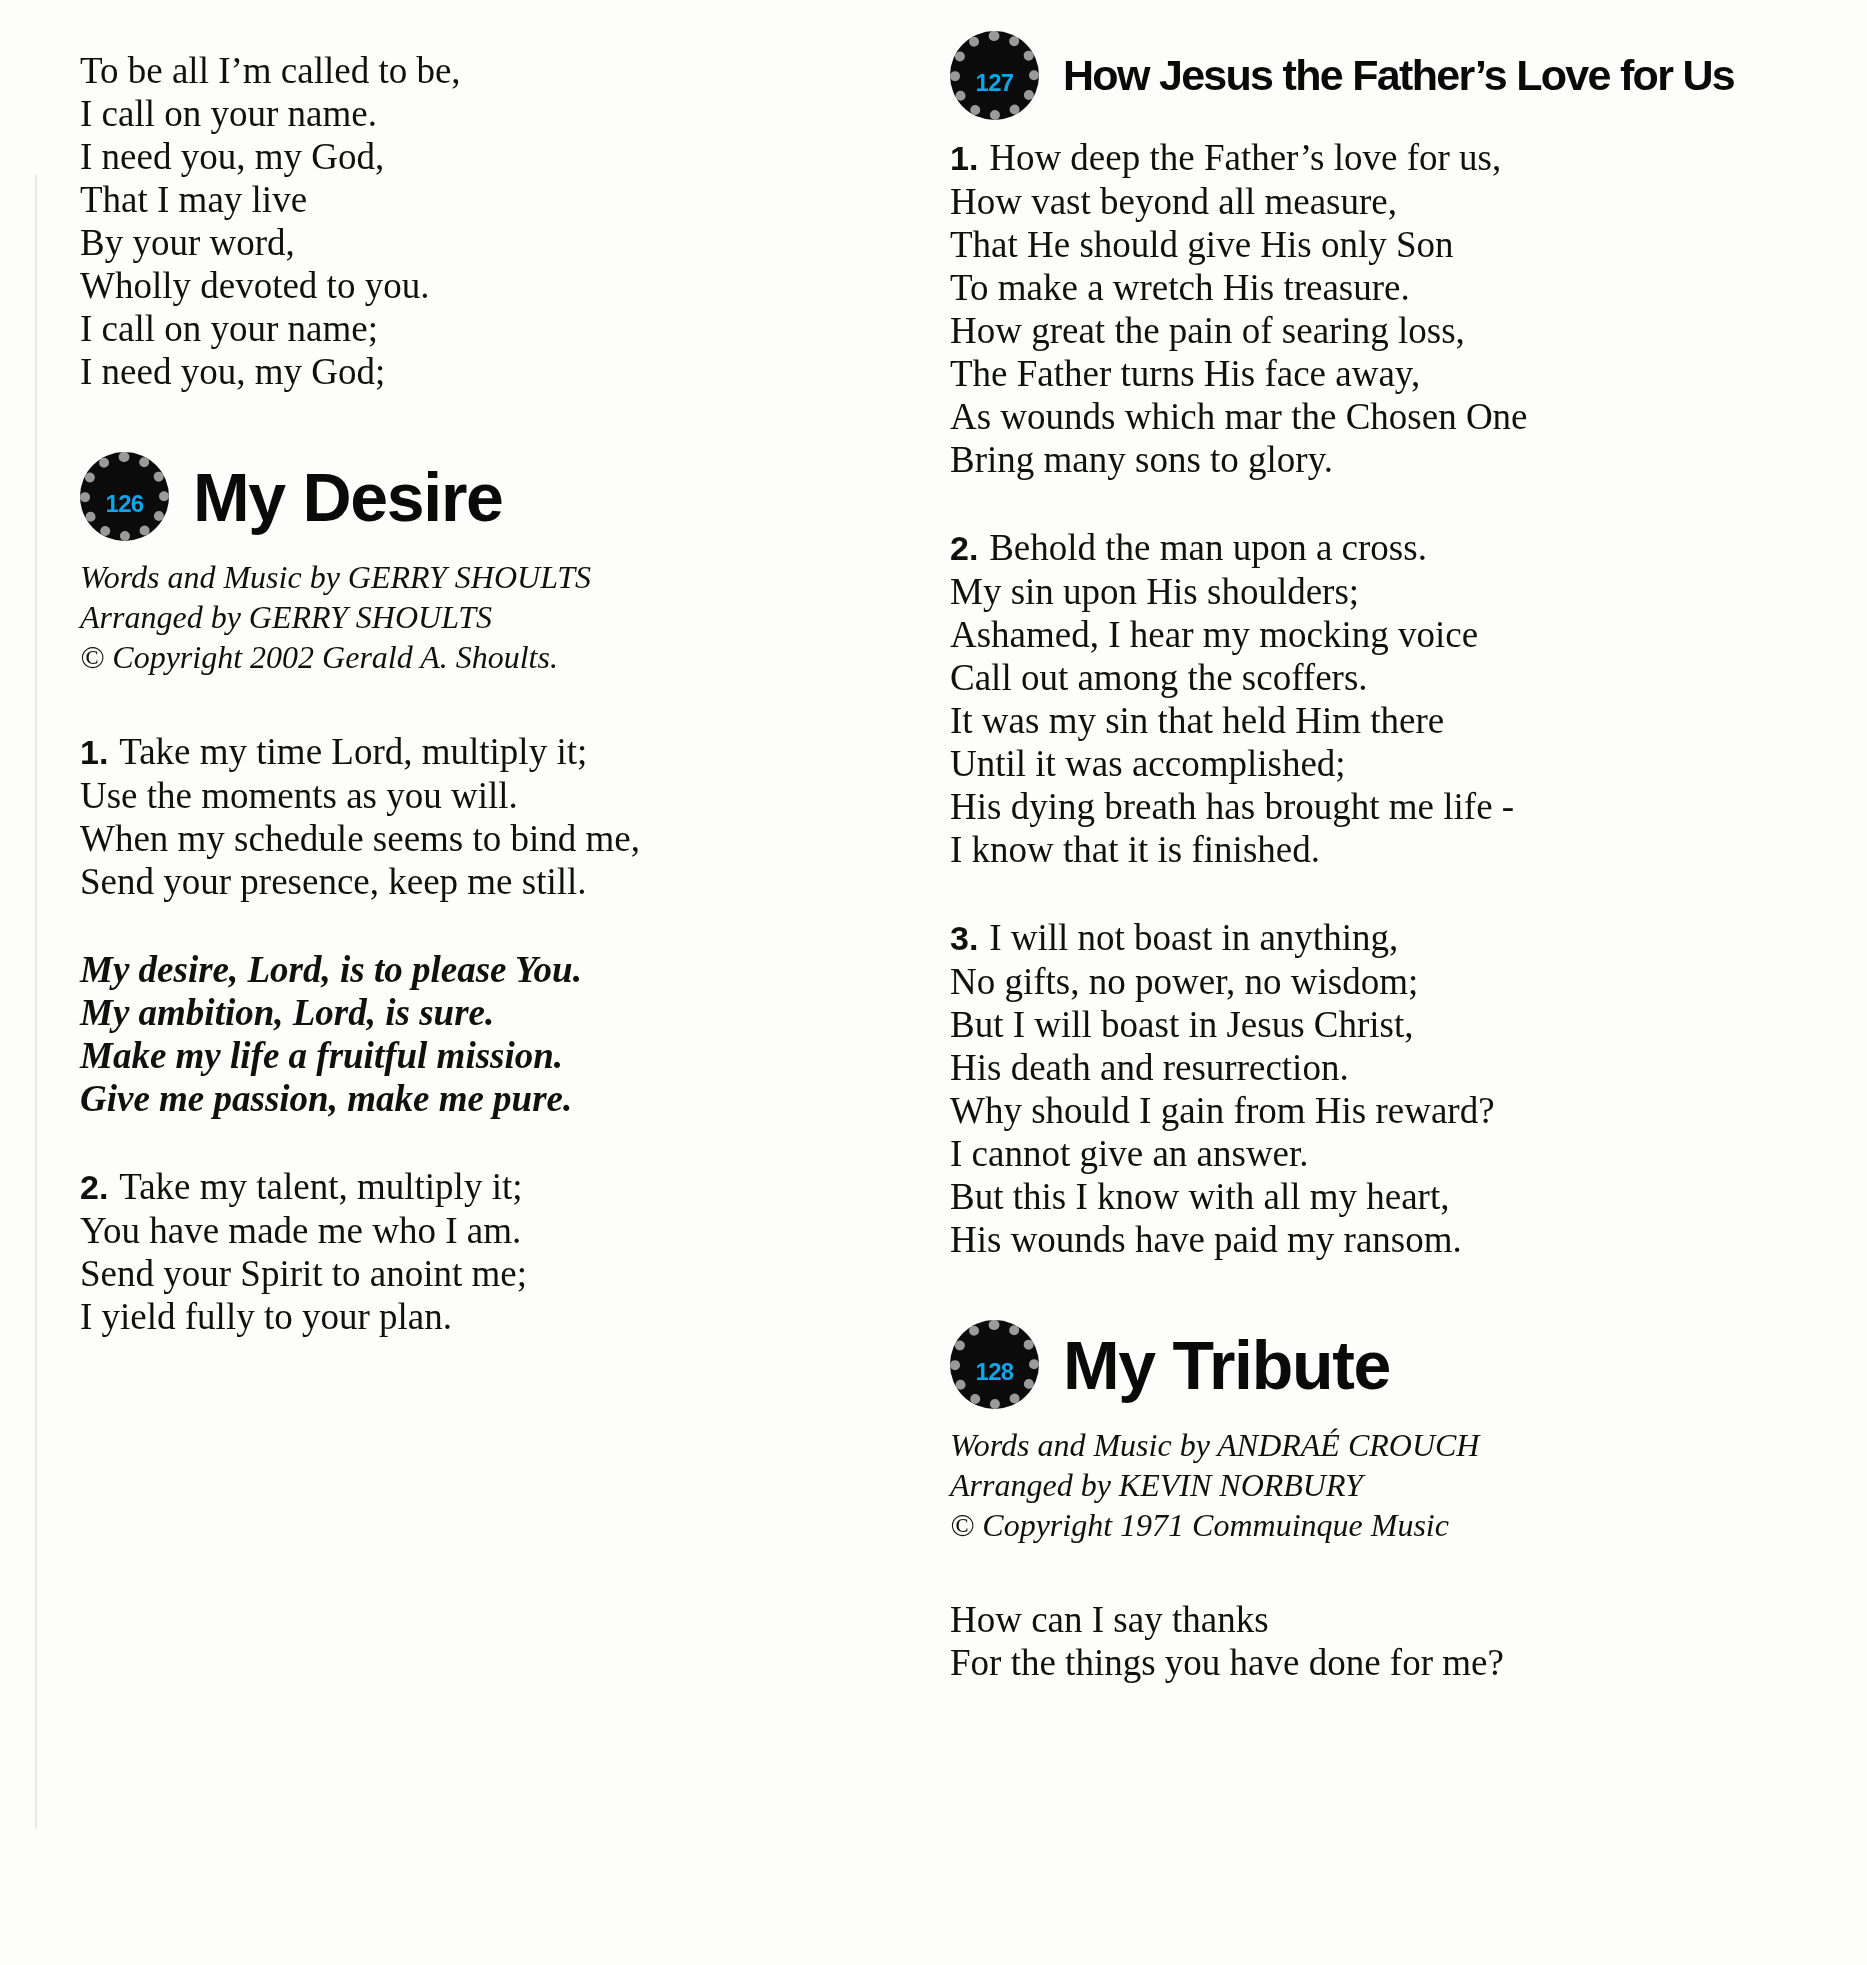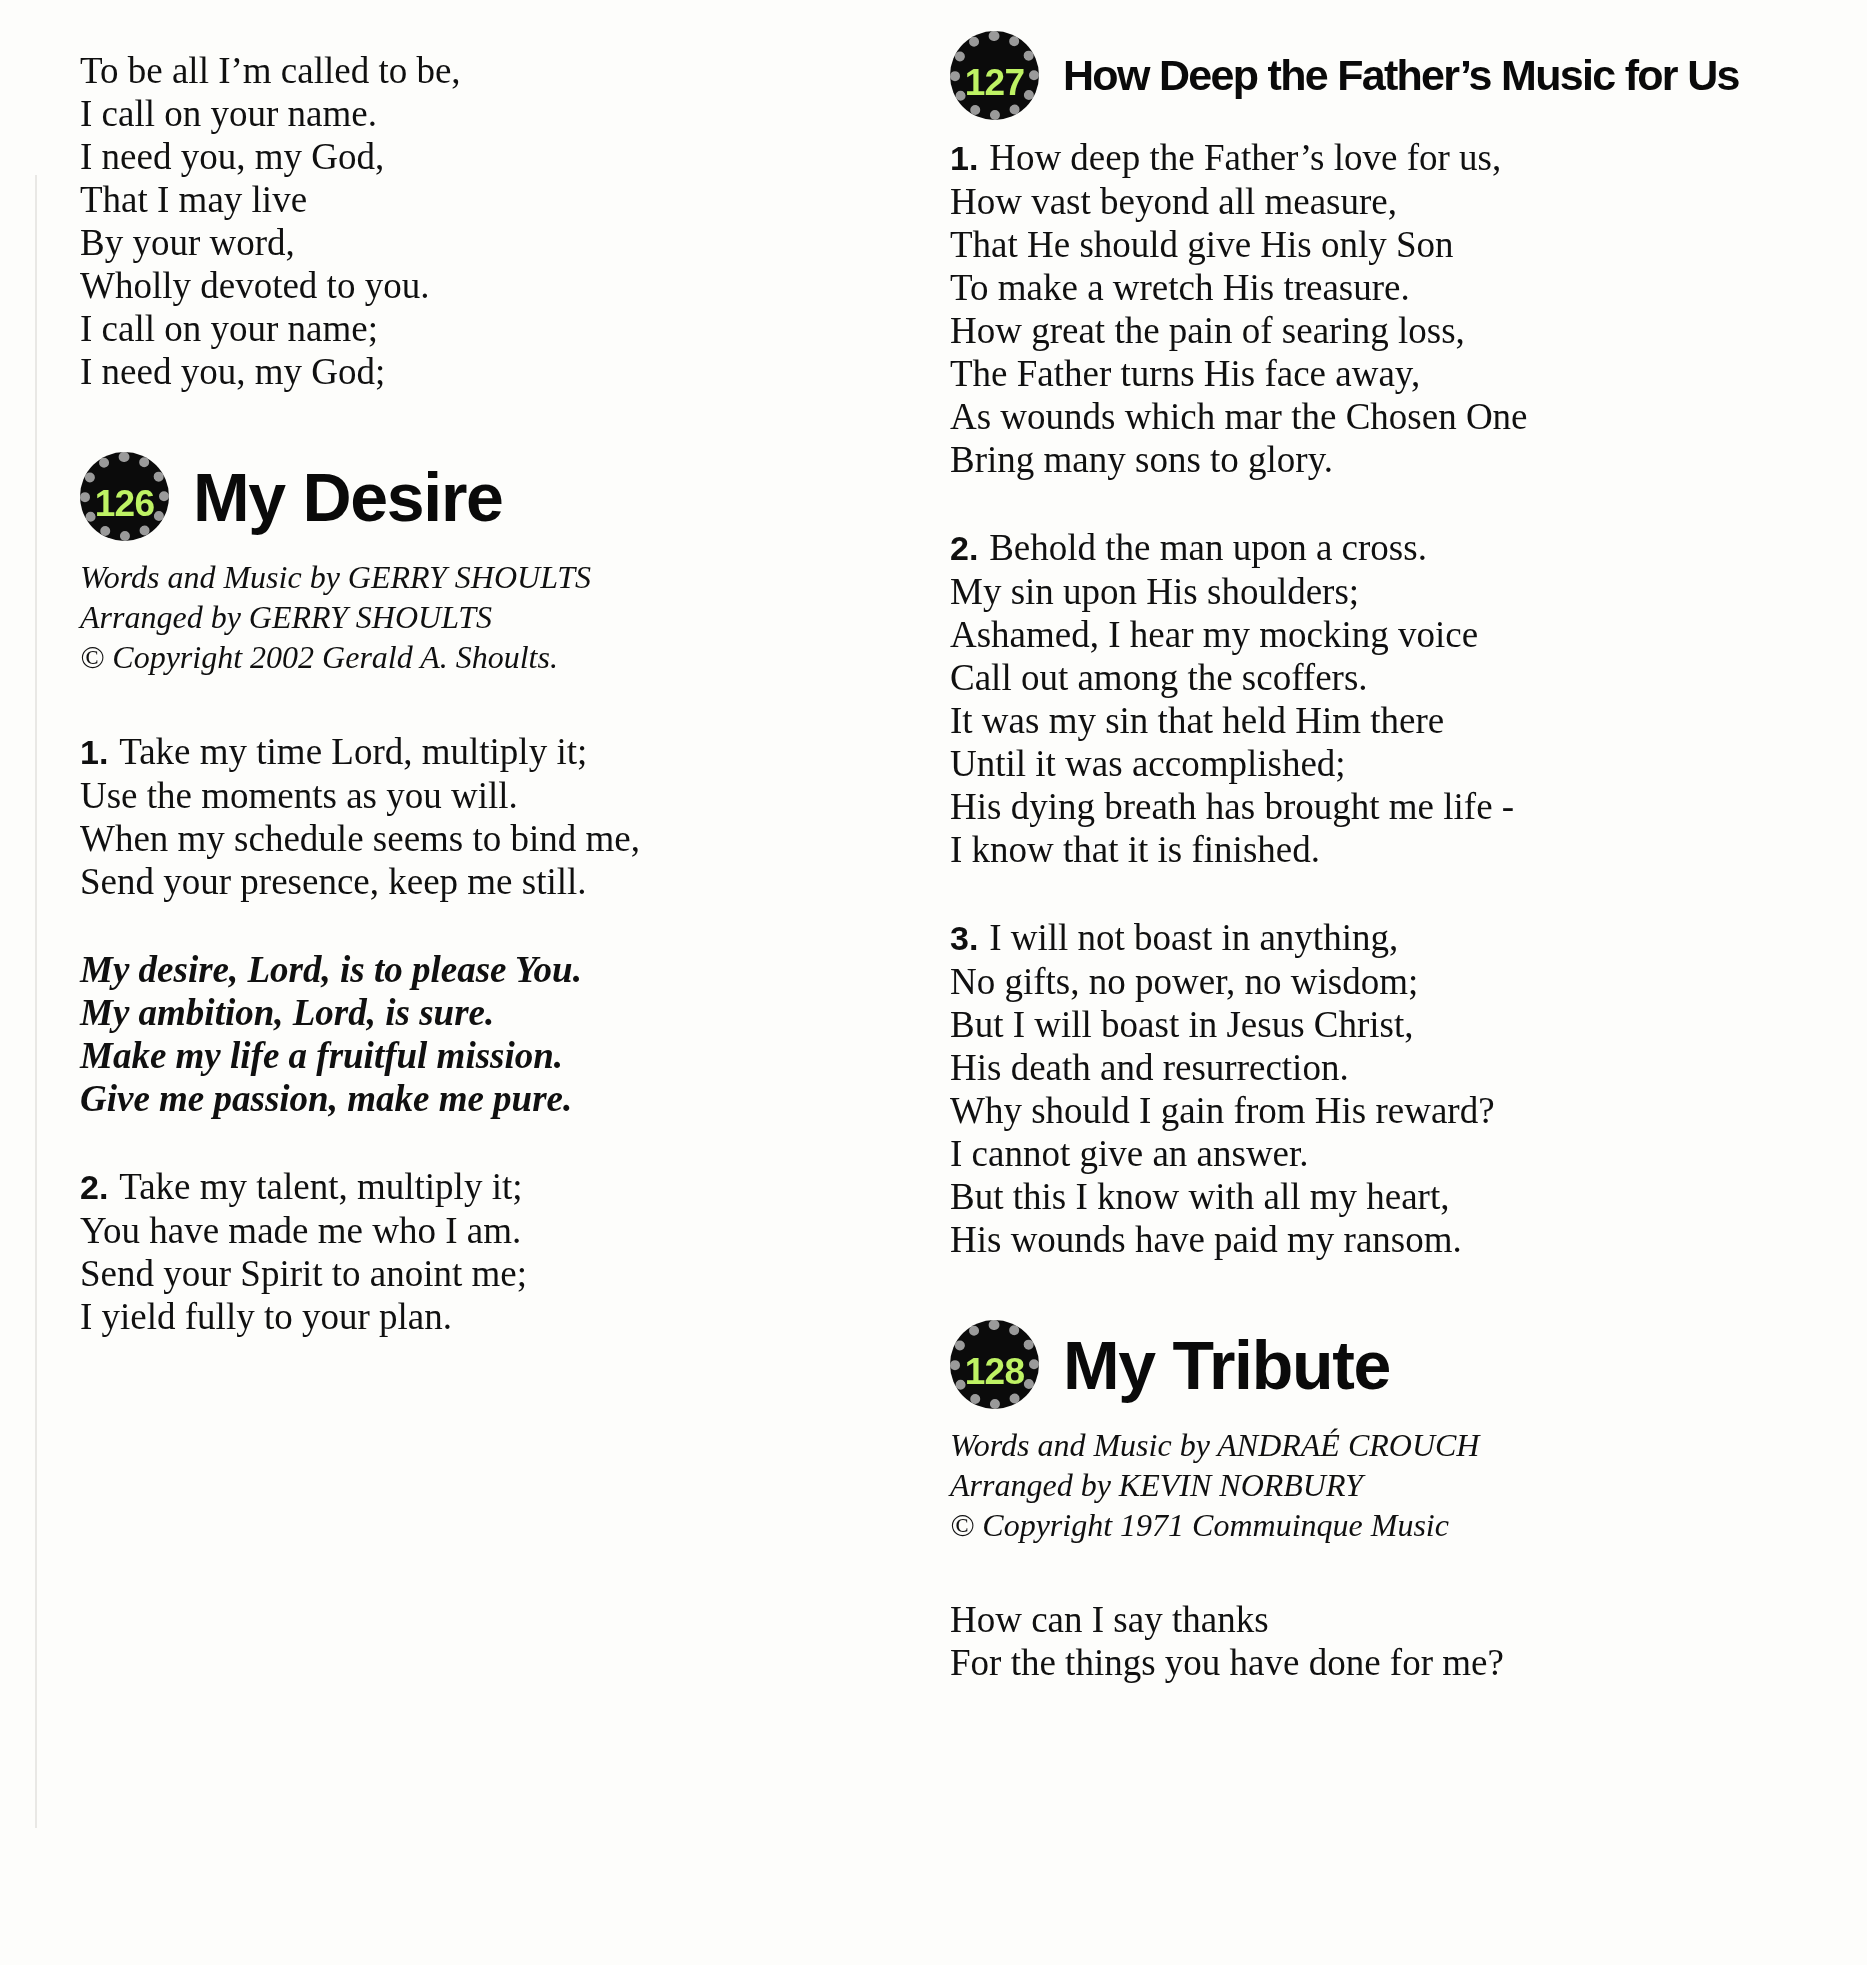--- a/index.html
+++ b/index.html
@@ -39,23 +39,23 @@
   .song-header.first{margin-top:0;}
   .badge{
     flex:0 0 auto;
     width:69px;height:69px;
     background:#0b0b0b;
     border:10px dotted #9a9a9a;
     border-radius:50%;
     display:flex;align-items:center;justify-content:center;
   }
   .badge-number{
-    color:#bef264;
+    color:#0ea5e9;
     font-family:"Liberation Sans", sans-serif;
-    font-weight:700;font-size:37px;letter-spacing:-0.7px;margin-top:15px;
+    font-weight:700;font-size:24px;letter-spacing:-0.7px;margin-top:15px;
   }
   .song-title{
     margin:0;
     font-family:"Liberation Sans", sans-serif;
     font-weight:700;
     font-size:68px;
     letter-spacing:-1.3px;
     white-space:nowrap;
     color:#0a0a0a;
   }
@@ -122,21 +122,21 @@
 
 
   </div>
 
   <div class="col col-right">
 
     <div class="song-header first">
       <span class="badge">
         <span class="badge-number">127</span>
       </span>
-      <h2 class="song-title long">How Deep the Father’s Music for Us</h2>
+      <h2 class="song-title long">How Jesus the Father’s Love for Us</h2>
     </div>
 
 
     <div class="stanza">
       <span class="vnum">1.</span><span class="vlines">How deep the Father’s love for us,
 How vast beyond all measure,
 That He should give His only Son
 To make a wretch His treasure.
 How great the pain of searing loss,
 The Father turns His face away,

